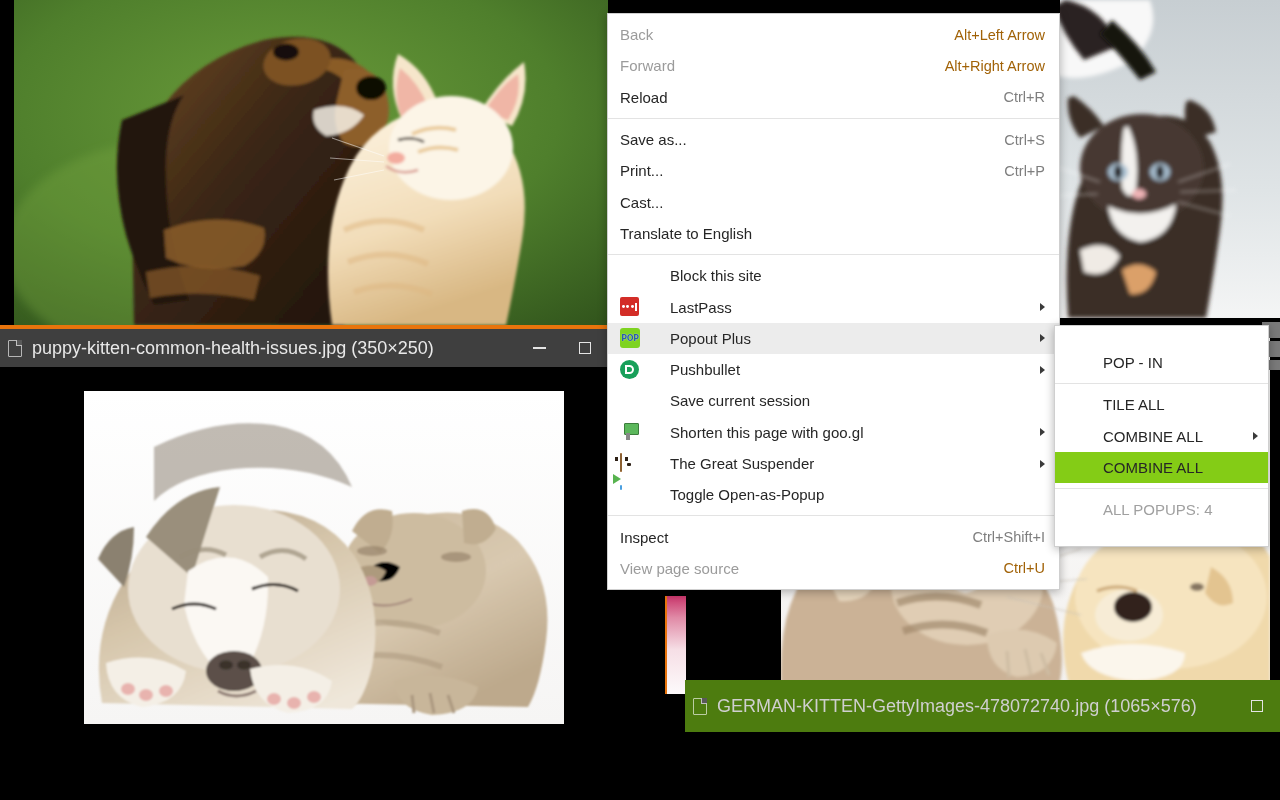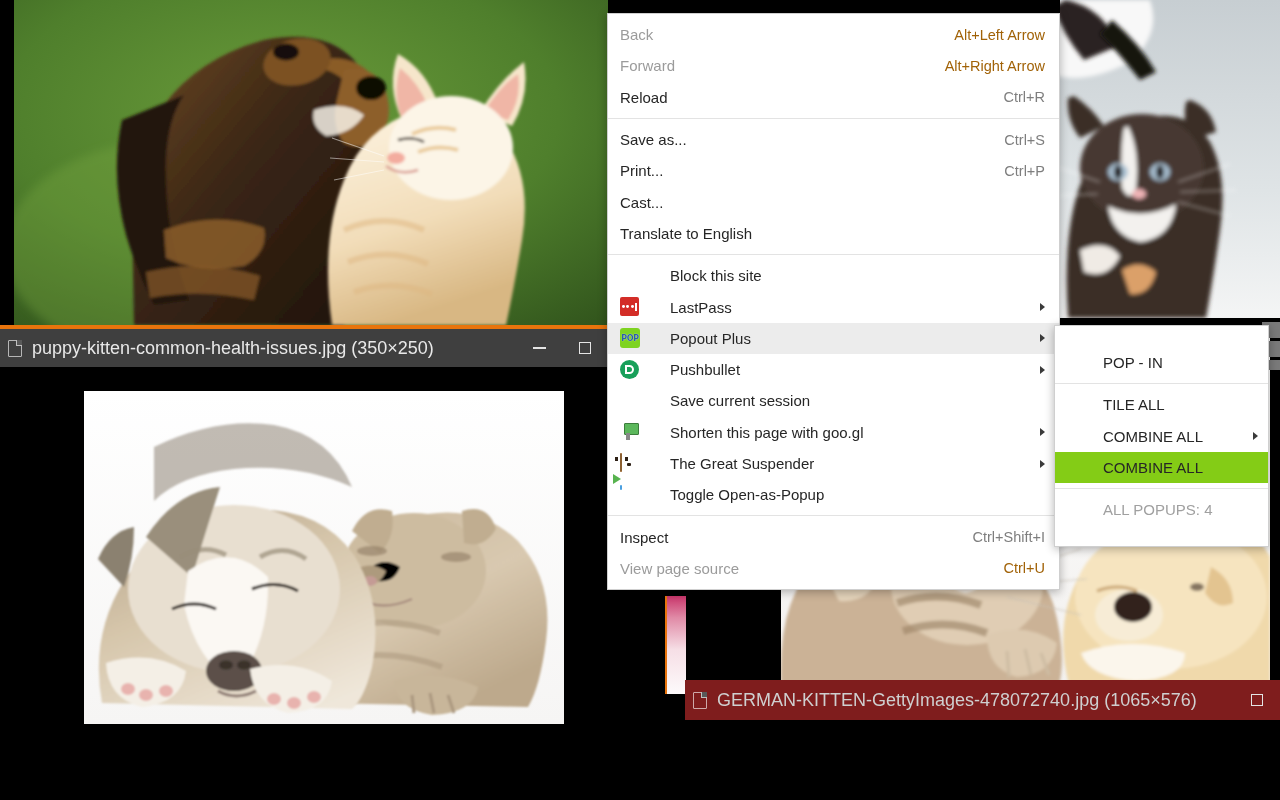--- a/index.html
+++ b/index.html
@@ -45,21 +45,21 @@
   .tb-btn .max { width:12px; height:12px; border:1.5px solid #e4e4e4; display:block; }
 
   
   #win-front { position:absolute; left:0; top:325px; width:608px; height:375px; }
   #win-front .topline { position:absolute; left:0; top:0; width:100%; height:4px; background:#e8740c; }
   #win-front .titlebar { top:4px; left:0; width:608px; height:38px; background:#3f3f3f; }
   #win-front .body { position:absolute; left:0; top:42px; width:608px; height:333px; background:#000; }
 
   
   #win-back { position:absolute; left:685px; top:680px; width:595px; height:40px; }
-  #win-back .titlebar { top:0; left:0; width:595px; height:40px; background:#7f1d1d; color:#cfcfcf; }
+  #win-back .titlebar { top:0; left:0; width:595px; height:52px; background:#4d7c0f; color:#cfcfcf; }
 
   
   .edge-chrome { position:absolute; background:#7a7a7a; }
 
   
   #ctx {
     position:absolute; left:607px; top:13px; width:453px;
     background:#fff; border:1px solid #cfcfcf;
     box-shadow:0 2px 9px rgba(0,0,0,.30);
     padding:5px 0 5px 0;

